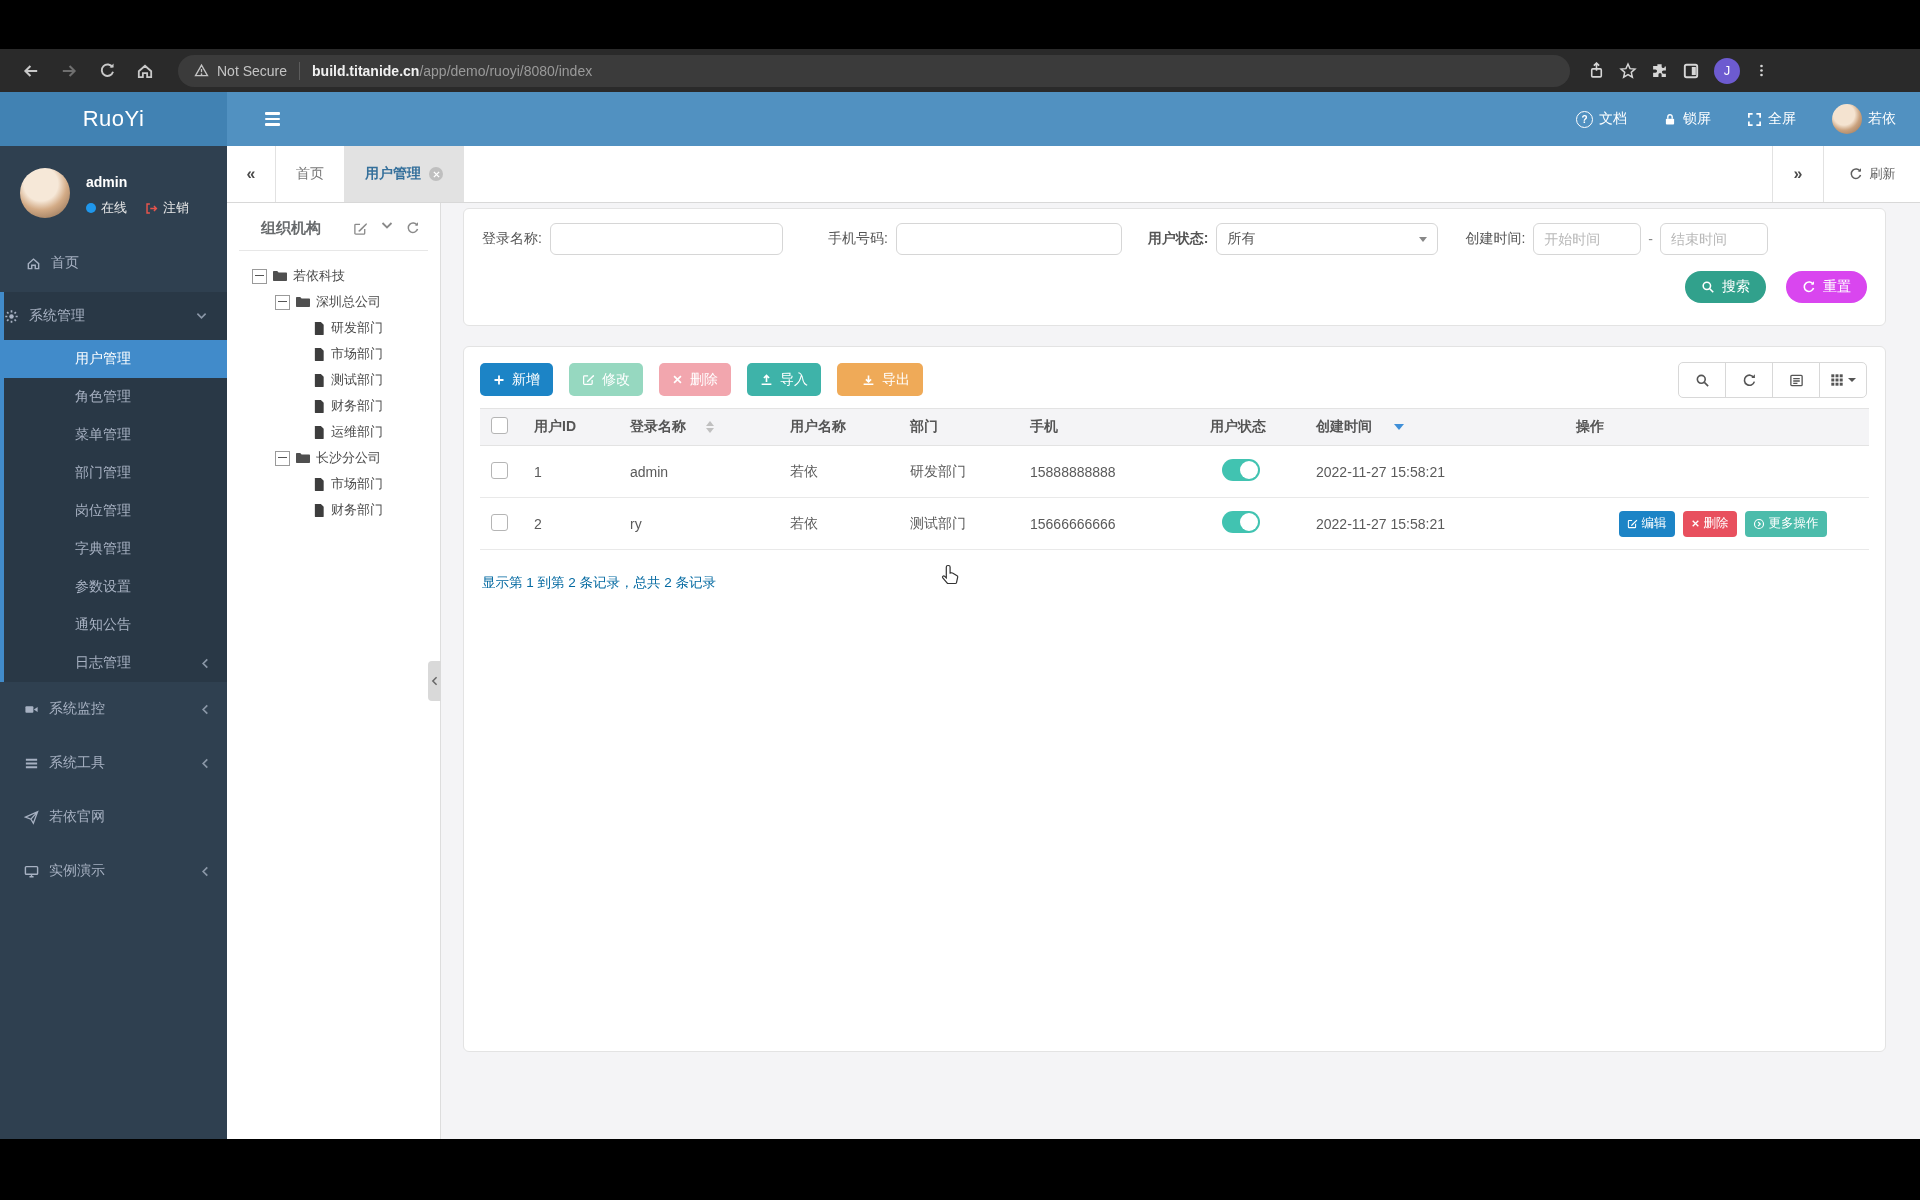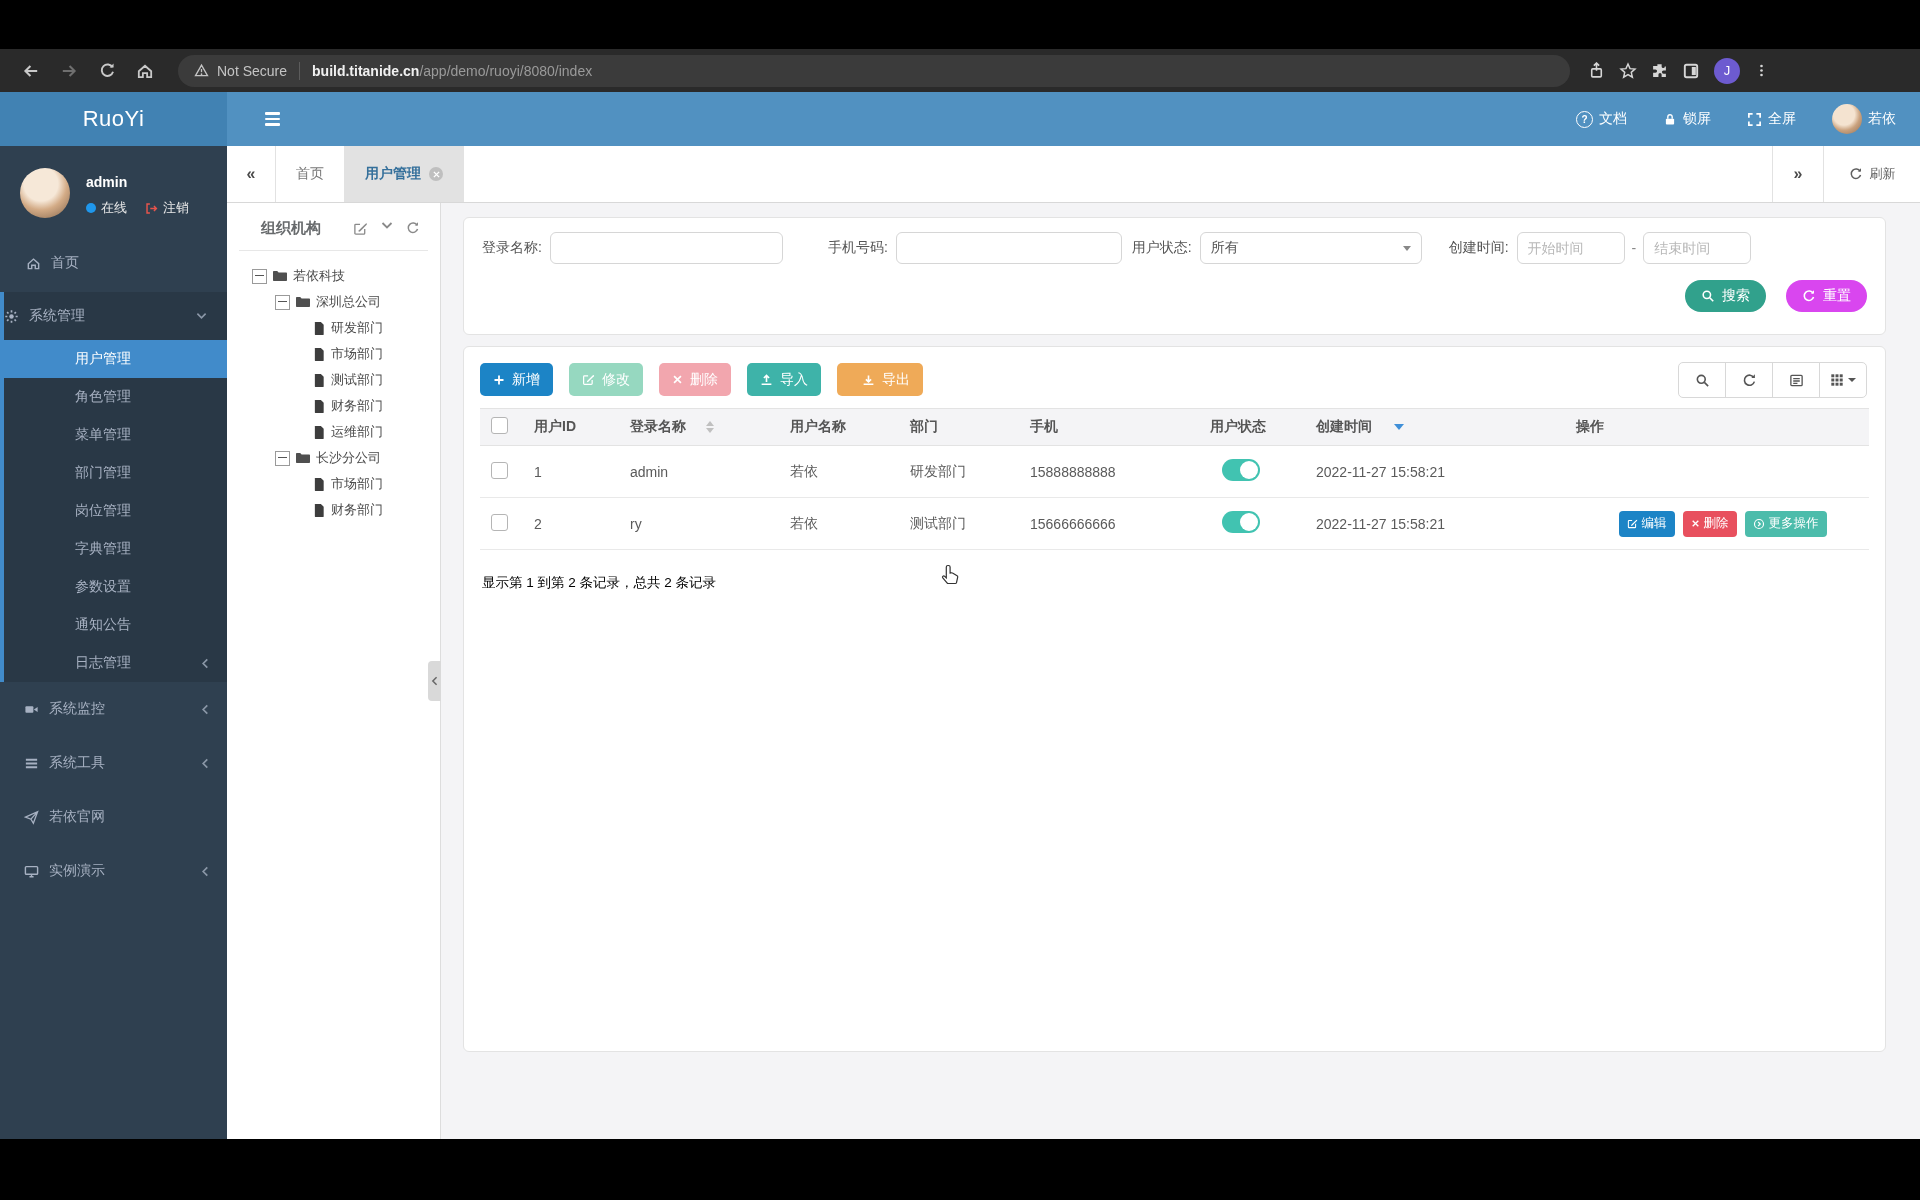--- a/index.html
+++ b/index.html
@@ -70,21 +70,21 @@
   .tnode{height:26px;display:flex;align-items:center;gap:5px;font-size:13px;color:#4a4a4a;cursor:pointer;}
   .tnode.l0{padding-left:25px;} .tnode.l1{padding-left:48px;} .tnode.l2{padding-left:86px;}
   .tbox{width:13px;height:13px;border:1px solid #9a9a9a;background:#fff;position:relative;flex:0 0 13px;}
   .tbox::after{content:'';position:absolute;left:2px;right:2px;top:5px;height:1.5px;background:#555;}
   .collapse-handle{position:absolute;right:-1px;top:458px;width:13px;height:40px;background:#d9d9d9;
                    border-radius:4px 0 0 4px;display:flex;align-items:center;justify-content:center;
                    color:#666;font-size:11px;cursor:pointer;}
   
   .main{position:absolute;left:441px;top:203px;width:1479px;height:936px;background:#f4f4f6;}
   .card{position:absolute;left:22px;width:1423px;background:#fff;border:1px solid #e3e3e3;border-radius:6px;box-sizing:border-box;}
-  .card.search{top:14px;height:118px;padding:14px 18px;}
+  .card.search{top:5px;height:118px;padding:14px 18px;}
   .card.tablec{top:143px;height:706px;padding:12px 16px;}
   .frow{display:flex;align-items:center;font-size:14px;color:#555;}
   .flabel{margin-right:8px;white-space:nowrap;}
   .finput{height:32px;border:1px solid #d6d6d6;border-radius:6px;box-sizing:border-box;padding:0 10px;
           font-size:14px;color:#0f172a;outline:none;background:#fff;font-family:inherit;}
   .finput::placeholder{color:#b8b8b8;}
   .fselect{width:222px;height:32px;border:1px solid #d6d6d6;border-radius:6px;box-sizing:border-box;
            display:flex;align-items:center;padding:0 10px;position:relative;cursor:pointer;background:#fff;}
   .fselect .car{position:absolute;right:10px;top:13px;width:0;height:0;border-left:4.5px solid transparent;
                 border-right:4.5px solid transparent;border-top:5px solid #888;}
@@ -114,21 +114,21 @@
   .sort .up{border-bottom:5px solid #c0c0c0;} .sort .dn{border-top:5px solid #c0c0c0;}
   .sort-active{display:inline-block;margin-left:22px;width:0;height:0;border-left:5px solid transparent;
                border-right:5px solid transparent;border-top:6px solid #3f8fd8;vertical-align:middle;}
   .switch{width:38px;height:22px;border-radius:11px;background:#41c3b1;position:relative;display:inline-block;
           margin-left:12px;cursor:pointer;}
   .switch::after{content:'';position:absolute;right:2px;top:2px;width:18px;height:18px;border-radius:50%;background:#fff;}
   .row-actions{display:flex;gap:8px;justify-content:center;}
   .rbtn{height:26px;border:none;border-radius:4px;color:#fff;font-size:12.5px;display:flex;align-items:center;
         gap:4px;padding:0 8px;cursor:pointer;font-family:inherit;}
   .rbtn.edit{background:#1c84c6;} .rbtn.rdel{background:#e8505e;} .rbtn.more{background:#4cbcab;}
-  .tfoot{margin-top:24px;font-size:13.5px;color:#000000;padding-left:2px;}
+  .tfoot{margin-top:24px;font-size:13.5px;color:#0369a1;padding-left:2px;}
   .cursor{position:absolute;left:498px;top:360px;z-index:60;pointer-events:none;}
   .black-top{position:absolute;left:0;top:0;width:1920px;height:49px;background:#000;}
   .black-bot{position:absolute;left:0;top:1139px;width:1920px;height:61px;background:#000;}
 </style>
 </head>
 <body>
 
 <div class="stage">
   <div class="black-top"></div>
 
@@ -488,21 +488,21 @@
   </div>
 
   <div class="main">
 
     <div class="card search">
       <div class="frow">
         <span class="flabel">登录名称:</span>
         <input class="finput" style="width: 233px;">
         <span class="flabel" style="margin-left:45px;">手机号码:</span>
         <input class="finput" style="width: 226px;">
-        <span class="flabel" style="margin-left:10px;">用户状态:</span>
+        <span class="flabel" style="margin-left:26px;font-weight:bold;">用户状态:</span>
         <div class="fselect">
           <span>所有</span>
           <span class="car"></span>
         </div>
         <span class="flabel" style="margin-left:27px;">创建时间:</span>
         <input class="finput" style="width: 108px;" placeholder="开始时间">
         <span style="margin:0 7px;color:#888;">-</span>
         <input class="finput" style="width: 108px;" placeholder="结束时间">
       </div>
       <div class="btn-row">

